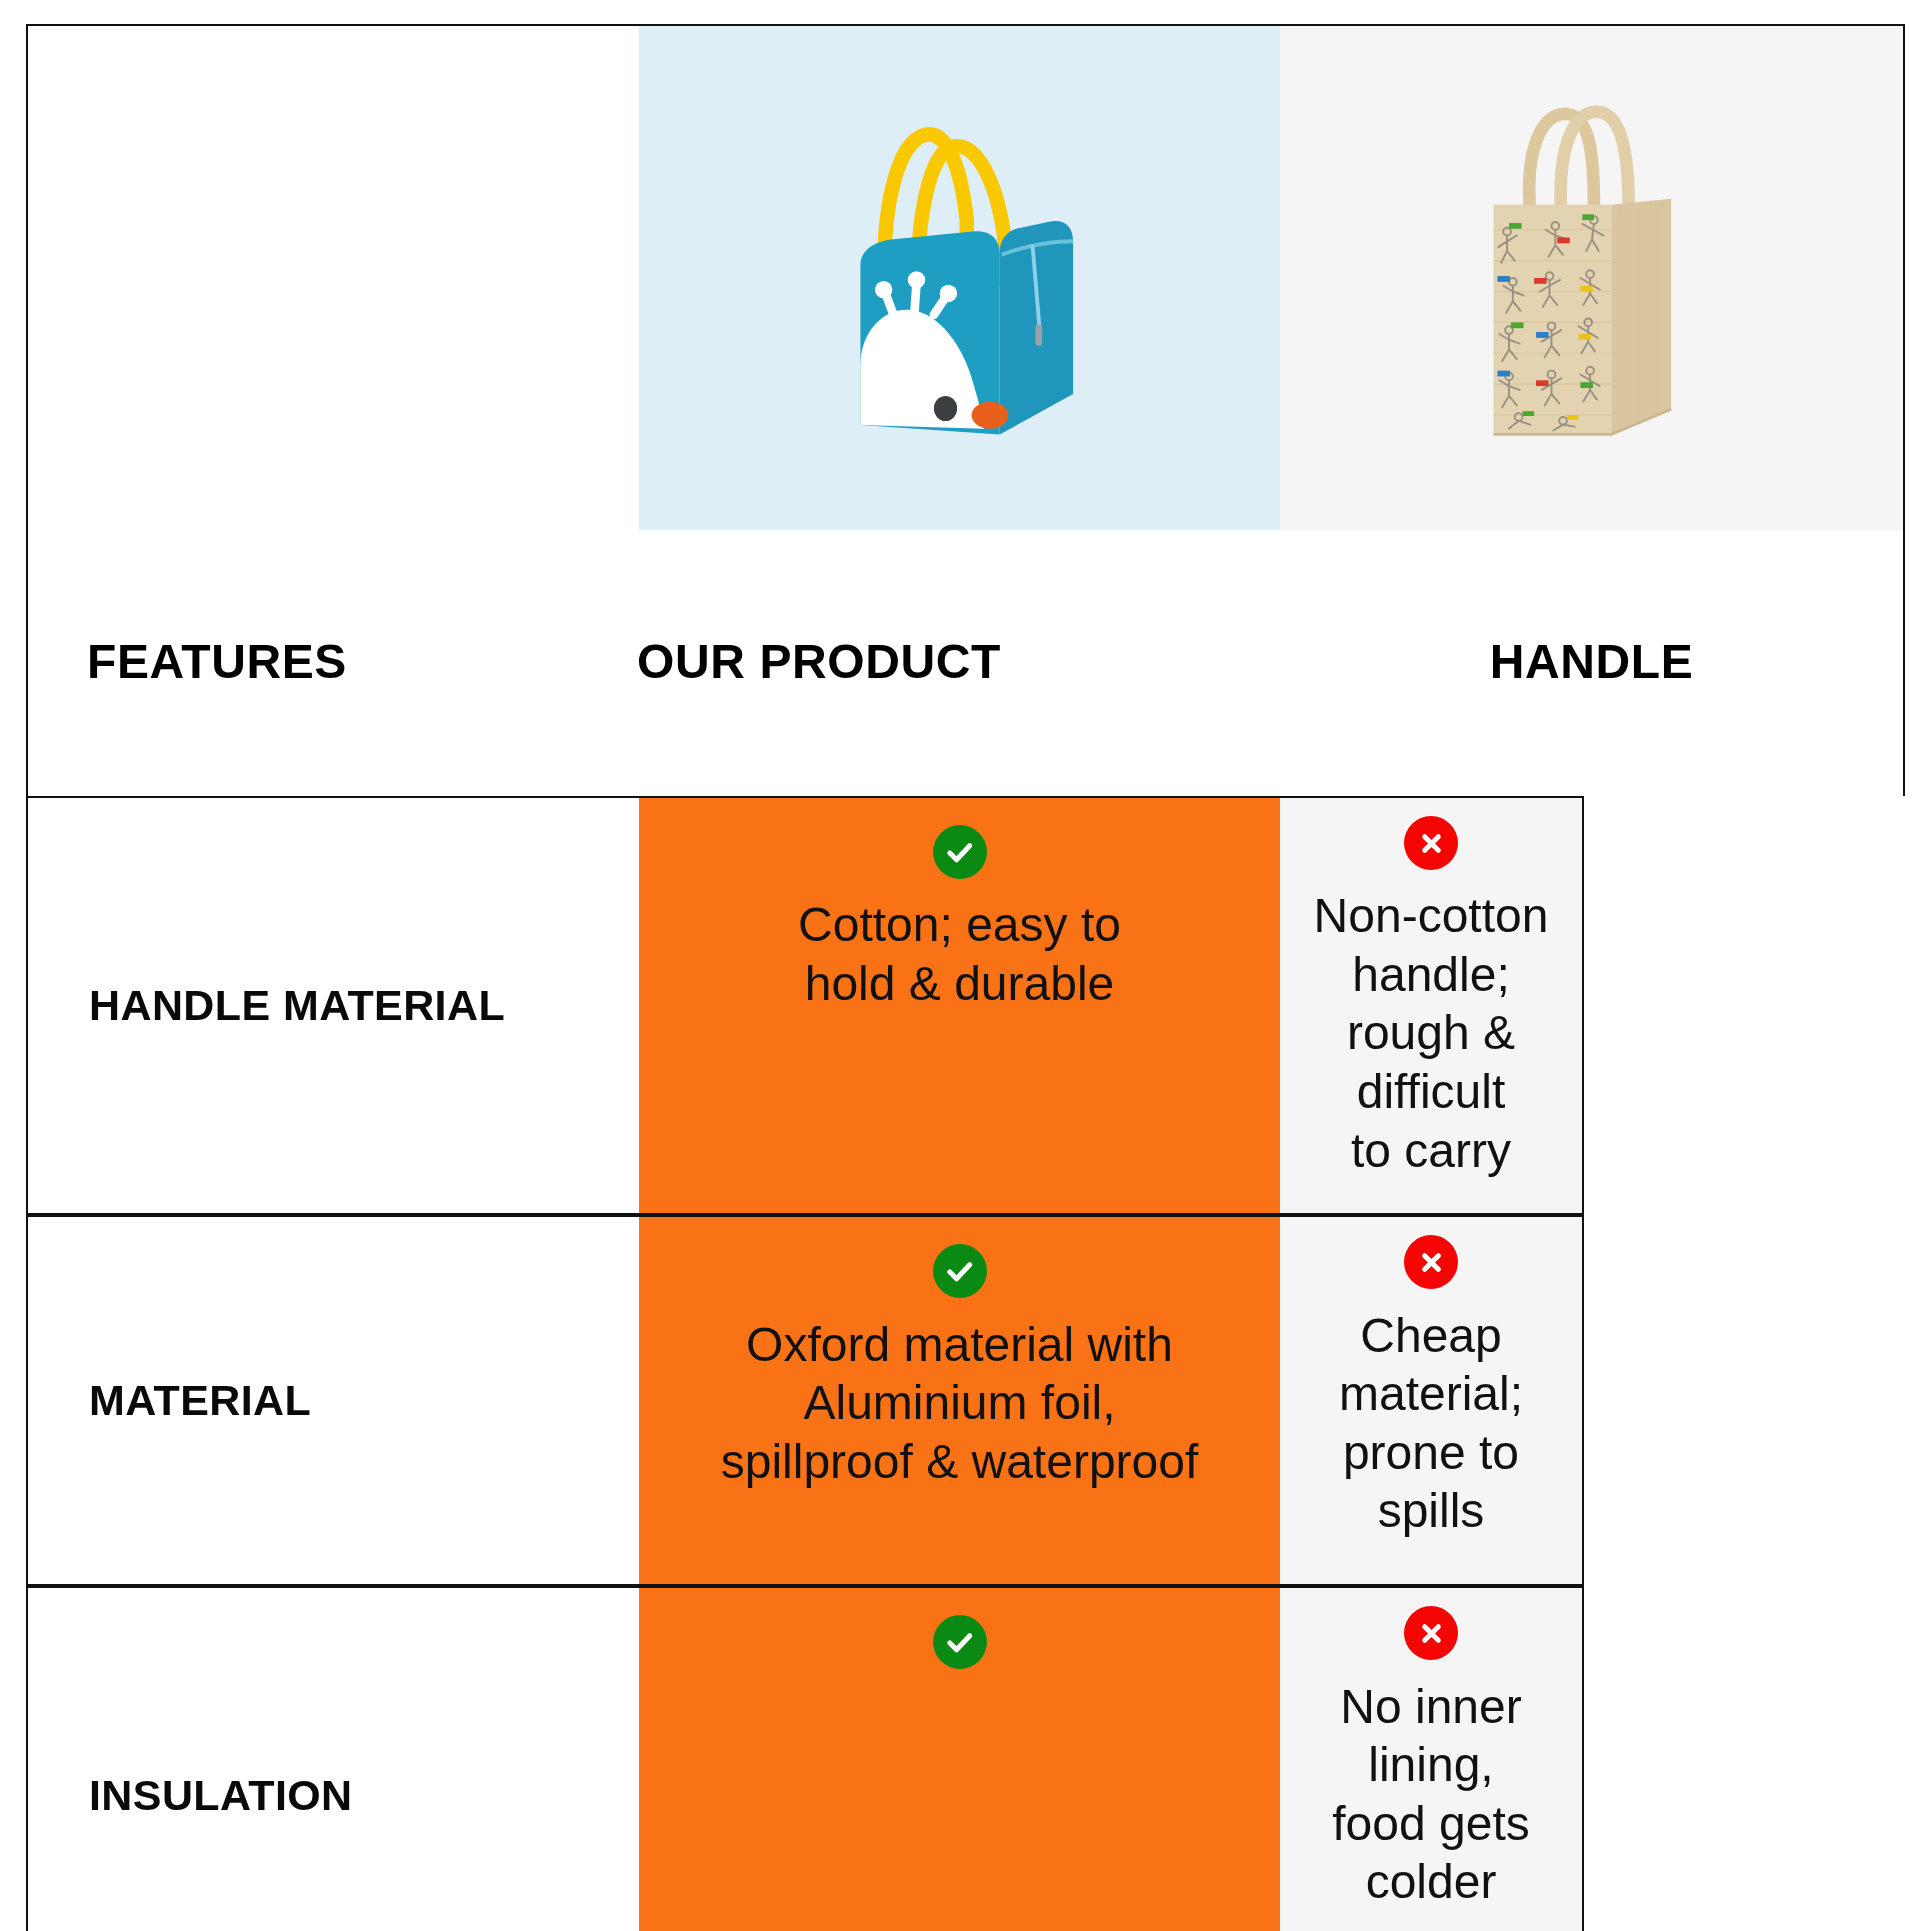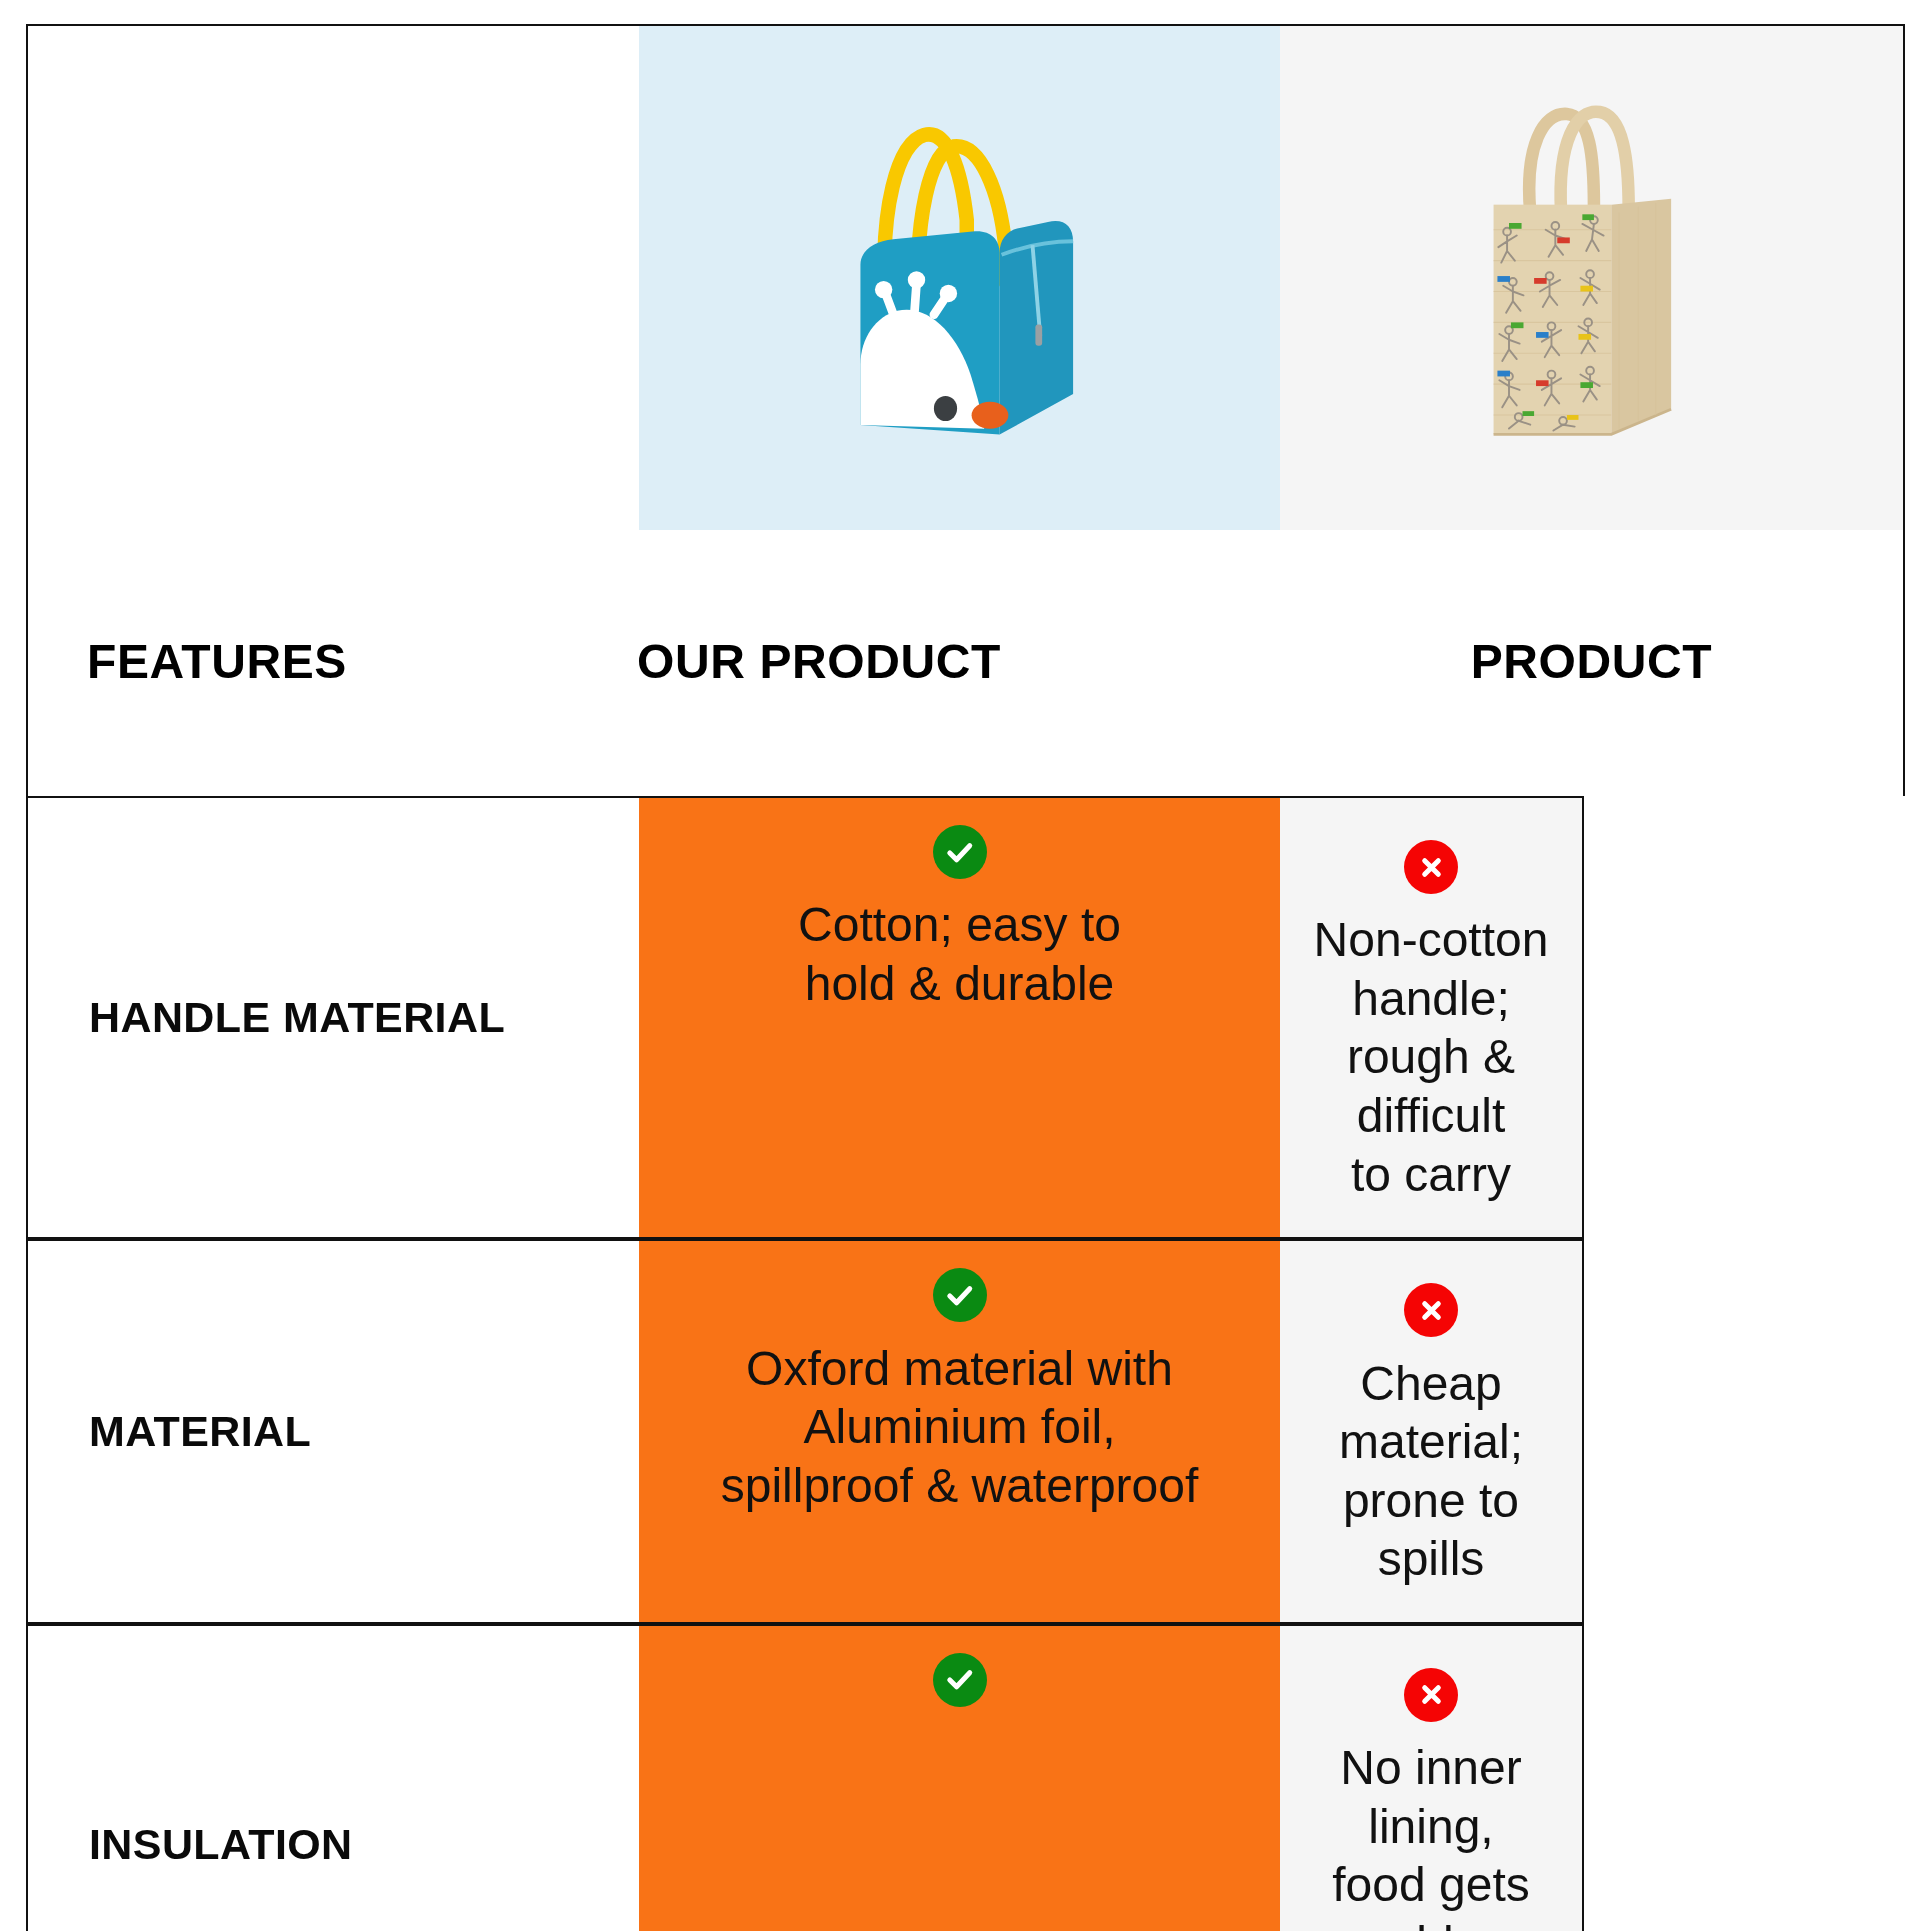--- a/index.html
+++ b/index.html
@@ -105,21 +105,21 @@
     background: #f97316;
     text-align: center;
     box-sizing: border-box;
     padding: 27px 13.5px 33px 13.5px;
   }
   .cell-others {
     flex: 1 1 auto;
     background: #f5f5f5;
     text-align: center;
     box-sizing: border-box;
-    padding: 42px 27px 33px 27px;
+    padding: 18px 27px 33px 27px;
   }
   .row-handle .cell-ours,
   .row-handle .cell-others { min-height: 319px; }
   .row-material .cell-ours,
   .row-material .cell-others { min-height: 367px; }
   .row-insulation .cell-ours,
   .row-insulation .cell-others { min-height: 367px; }
 
   .badge {
     width: 54px;
@@ -297,21 +297,21 @@
               <rect x="124" y="342" width="12" height="5" fill="#e8c319" stroke="none"></rect>
             </g>
         </g>
       </svg>
     </div>
   </div>
 
   <div class="header-row">
     <div class="hdr hdr-features">FEATURES</div>
     <div class="hdr hdr-ours">OUR PRODUCT</div>
-    <div class="hdr hdr-others">PRODUCT</div>
+    <div class="hdr hdr-others">HANDLE</div>
   </div>
 
   <div class="rows">
 
     <div class="row row-handle">
       <div class="cell-feature">HANDLE
 MATERIAL</div>
       <div class="cell-ours">
         <div class="badge badge-yes">
           <svg width="33" height="33" viewBox="0 0 34 34" aria-hidden="true">

